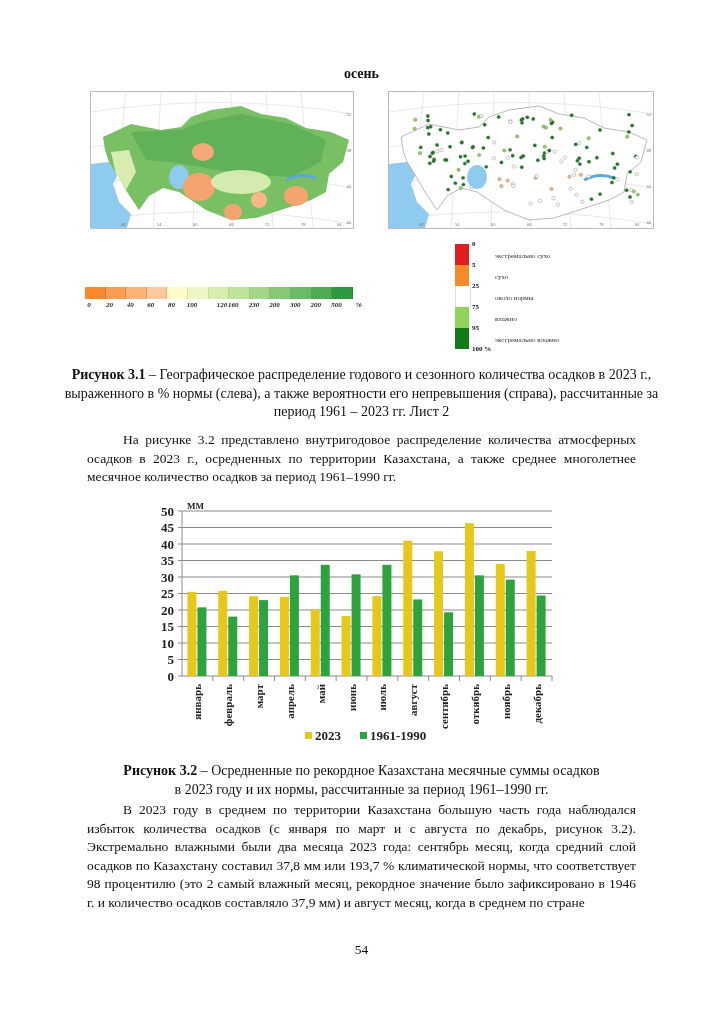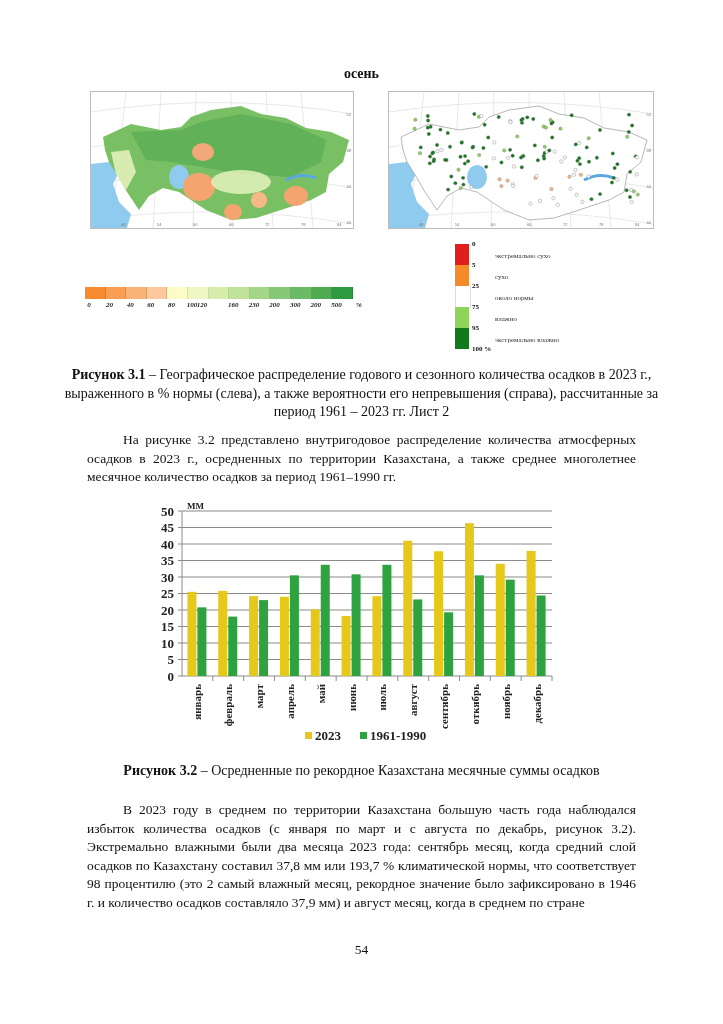--- a/index.html
+++ b/index.html
@@ -281,21 +281,21 @@
     <div class="cell" style="background: rgb(78, 171, 82);"></div>
     <div class="cell" style="background: rgb(45, 154, 65);"></div>
   </div>
 <div id="scale-labels" class="abs">
     <span style="left: 4px;">0</span>
     <span style="left: 24.6154px;">20</span>
     <span style="left: 45.2308px;">40</span>
     <span style="left: 65.8462px;">60</span>
     <span style="left: 86.4615px;">80</span>
     <span style="left: 107.077px;">100</span>
-    <span style="left: 117px;">120</span>
+    <span style="left: 137px;">120</span>
     <span style="left: 148.308px;">160</span>
     <span style="left: 168.923px;">230</span>
     <span style="left: 189.538px;">200</span>
     <span style="left: 210.154px;">300</span>
     <span style="left: 230.769px;">200</span>
     <span style="left: 251.385px;">500</span>
     <span style="left: 274px;">%</span>
   </div>
 
 <div id="prob-legend" class="abs">
@@ -401,19 +401,20 @@
       <text x="390.5833333333333" y="184" transform="rotate(-90 390.5833333333333 184)" text-anchor="end" class="xtick-label">декабрь</text>
       <rect x="155" y="232" width="7" height="7" fill="#e6c81a"></rect>
       <text x="165" y="240" class="legend-text">2023</text>
       <rect x="210" y="232" width="7" height="7" fill="#2ea23f"></rect>
       <text x="220" y="240" class="legend-text">1961-1990</text>
     </svg>
 </div>
 
 <div id="fig32-caption" class="abs caption">
   <b>Рисунок 3.2</b><span> – Осредненные по рекордное Казахстана месячные суммы осадков</span><br>
+  <span>в 2023 году и их нормы, рассчитанные за период 1961–1990 гг.</span>
 </div>
 
 <div id="para-2" class="abs para">
   <span class="indent"></span><span>В 2023 году в среднем по территории Казахстана большую часть года наблюдался избыток количества осадков (с января по март и с августа по декабрь, рисунок 3.2). Экстремально влажными были два месяца 2023 года: сентябрь месяц, когда средний слой осадков по Казахстану составил 37,8 мм или 193,7 % климатической нормы, что соответствует 98 процентилю (это 2 самый влажный месяц, рекордное значение было зафиксировано в 1946 г. и количество осадков составляло 37,9 мм) и август месяц, когда в среднем по стране</span>
 </div>
 
 <div id="page-number" class="abs">54</div>
 
 </body></html>

